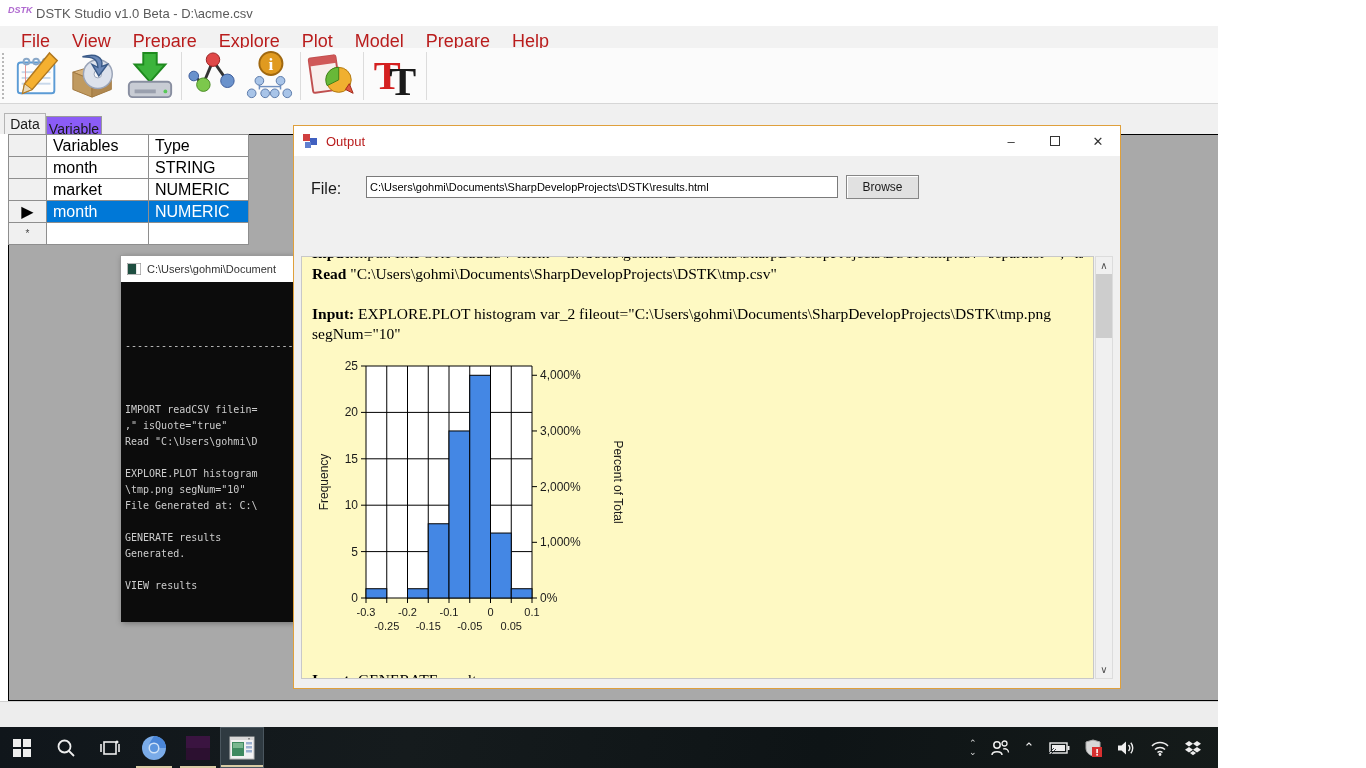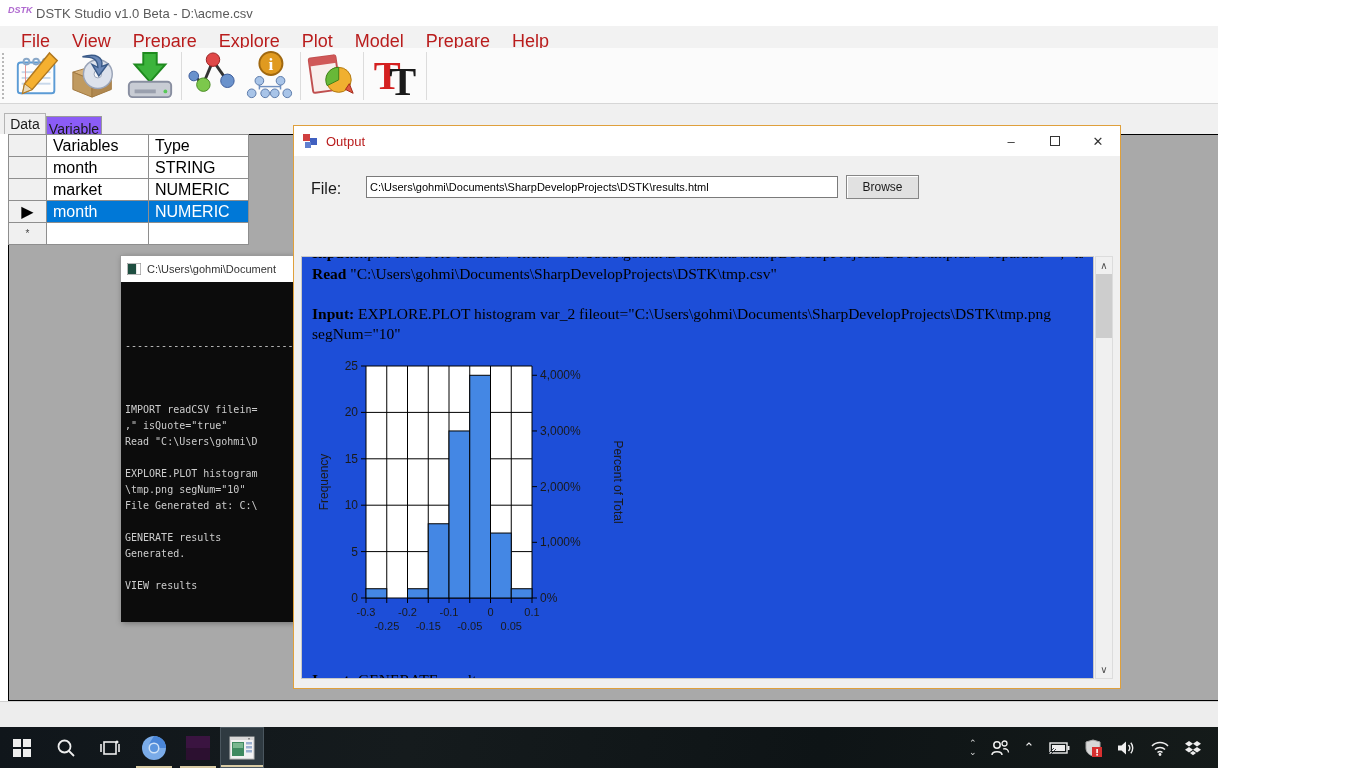--- a/index.html
+++ b/index.html
@@ -46,21 +46,21 @@
   .console-line { font-family:"DejaVu Sans Mono", monospace; font-size:10px; line-height:16px; color:#cccccc; white-space:pre; }
 
   
   #output-window { left:293px; top:125px; width:828px; height:564px; background:#f0f0f0; border:1px solid #dfa03c; z-index:6; }
   #output-titlebar { position:absolute; left:0; top:0; width:100%; height:30px; background:#ffffff; display:flex; align-items:center; }
   #output-title { font-size:13px; color:#b91c1c; margin-left:8px; }
   .out-ctrl { position:absolute; top:0; width:44px; height:30px; display:flex; align-items:center; justify-content:center; color:#333; font-size:13px; }
   #file-label { position:absolute; left:17px; top:54px; font-size:16px; color:#1a1a1a; }
   #file-input { position:absolute; left:72px; top:50px; width:472px; height:22px; border:1px solid #7a7a7a; background:#fff; font-size:11px; font-family:"Liberation Sans",sans-serif; padding:0 3px; color:#000; }
   #browse-button { position:absolute; left:552px; top:49px; width:73px; height:24px; background:#e1e1e1; border:1px solid #868686; box-shadow:1px 1px 0 #fff inset; font-size:12px; color:#1a1a1a; display:flex; align-items:center; justify-content:center; }
-  #html-view { position:absolute; left:7px; top:130px; width:793px; height:423px; background:#1d4ed8; border:1px solid #c8c8c8; overflow:hidden; padding:0 10px; font-family:"Liberation Serif", serif; font-size:15.5px; color:#000; }
+  #html-view { position:absolute; left:7px; top:130px; width:793px; height:423px; background:#fef9c3; border:1px solid #c8c8c8; overflow:hidden; padding:0 10px; font-family:"Liberation Serif", serif; font-size:15.5px; color:#000; }
   .doc-line { line-height:20px; }
   .doc-line b { font-weight:bold; }
   #clip-line { margin-top:-14px; white-space:nowrap; overflow:hidden; }
   #read-line { margin-top:1px; }
   #input1-line { margin-top:20px; width:780px; }
   #chart-holder { margin-top:10px; margin-left:2px; }
   #input2-line { margin-top:24px; }
   
   #out-scrollbar { position:absolute; left:801px; top:130px; width:18px; height:423px; background:#f0f0f0; border:1px solid #dcdcdc; }
   .sb-btn { position:absolute; left:0; width:16px; height:17px; background:#f0f0f0; color:#505050; font-size:10px; display:flex; align-items:center; justify-content:center; }

